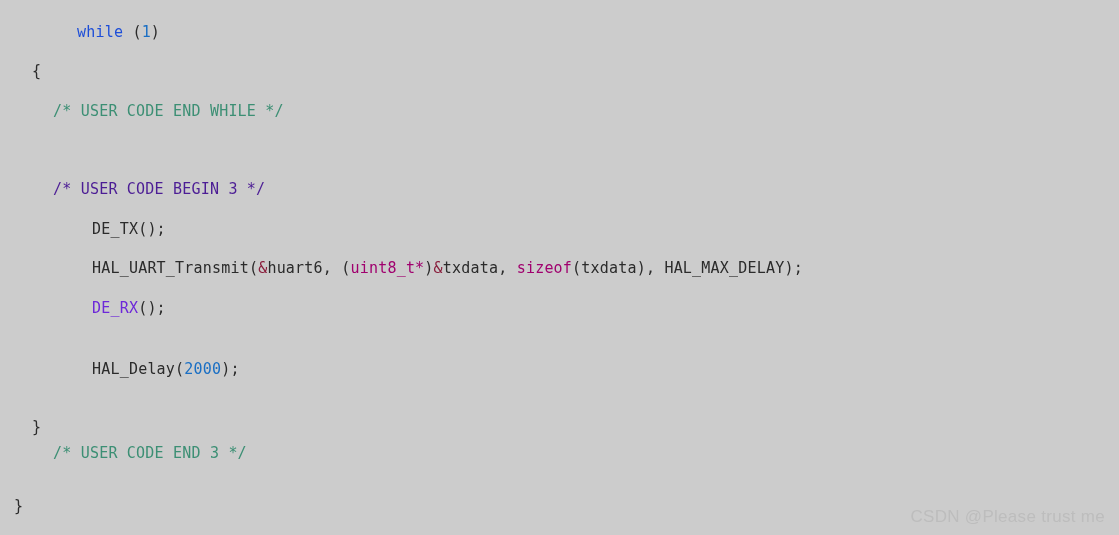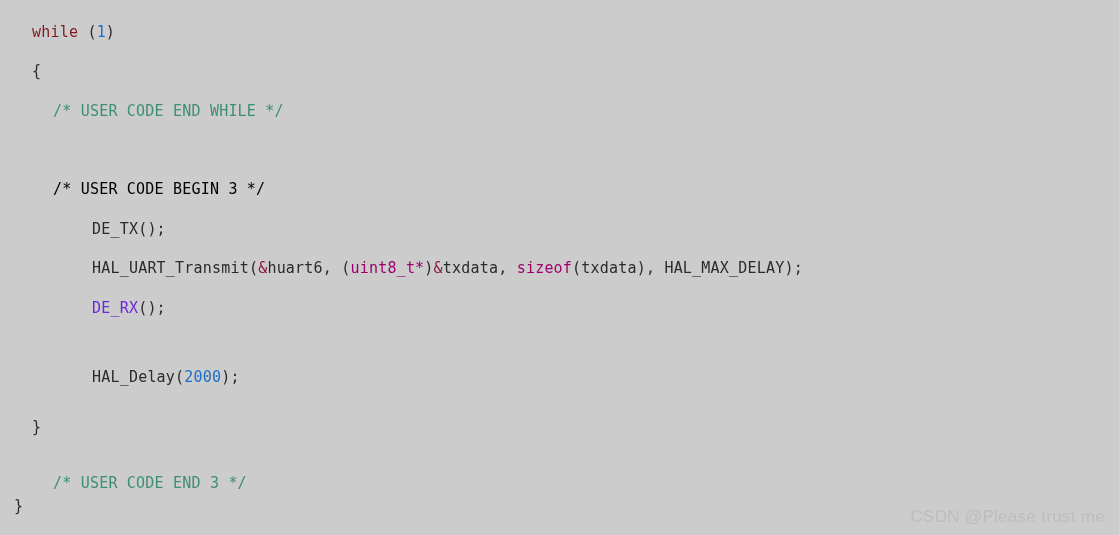--- a/index.html
+++ b/index.html
@@ -58,28 +58,28 @@
     letter-spacing: 0.3px;
     white-space: pre;
     user-select: none;
   }
 </style>
 </head>
 <body>
 
 <div id="code-view" style="background: rgb(204, 204, 204);">
   <div id="code-lines">
-      <div class="code-line ind-1" style="top: 23px;"><span class="tok-keyword" style="color: #7f1d1d;">while</span><span class="tok-plain" style="color: rgb(43, 43, 43);"> </span><span class="tok-punct">(</span><span class="tok-number" style="color: rgb(26, 111, 196);">1</span><span class="tok-punct">)</span></div>
+      <div class="code-line ind-1" style="top: 23px;"><span class="tok-keyword" style="color: #1d4ed8; margin-left: 45px;">while</span><span class="tok-plain" style="color: rgb(43, 43, 43);"> </span><span class="tok-punct">(</span><span class="tok-number" style="color: rgb(26, 111, 196);">1</span><span class="tok-punct">)</span></div>
       <div class="code-line ind-1" style="top: 62px;"><span class="tok-punct">{</span></div>
       <div class="code-line ind-2" style="top: 102px;"><span class="tok-comment" style="color: rgb(60, 143, 116); margin-top: 8px;">/* USER CODE END WHILE */</span></div>
       <div class="code-line ind-0" style="top: 141px;">&nbsp;</div>
-      <div class="code-line ind-2" style="top: 180px;"><span class="tok-comment" style="color: #000000; margin-top: 48px;">/* USER CODE BEGIN 3 */</span></div>
+      <div class="code-line ind-2" style="top: 180px;"><span class="tok-comment" style="color: #4c1d95; margin-top: 48px;">/* USER CODE BEGIN 3 */</span></div>
       <div class="code-line ind-3" style="top: 220px;"><span class="tok-plain" style="color: rgb(43, 43, 43);">DE_TX</span><span class="tok-punct">();</span></div>
       <div class="code-line ind-3" style="top: 259px;"><span class="tok-plain" style="color: rgb(43, 43, 43);">HAL_UART_Transmit</span><span class="tok-punct">(</span><span class="tok-operator" style="color: rgb(138, 31, 61);">&amp;</span><span class="tok-plain" style="color: rgb(43, 43, 43);">huart6</span><span class="tok-punct">, (</span><span class="tok-type" style="color: rgb(160, 0, 110);">uint8_t*</span><span class="tok-punct">)</span><span class="tok-operator" style="color: rgb(138, 31, 61);">&amp;</span><span class="tok-plain" style="color: rgb(43, 43, 43);">txdata</span><span class="tok-punct">, </span><span class="tok-keyword" style="color: rgb(160, 0, 110);">sizeof</span><span class="tok-punct">(</span><span class="tok-plain" style="color: rgb(43, 43, 43);">txdata</span><span class="tok-punct">), </span><span class="tok-plain" style="color: rgb(43, 43, 43);">HAL_MAX_DELAY</span><span class="tok-punct">);</span></div>
       <div class="code-line ind-3" style="top: 299px;"><span class="tok-plain" style="color: #6d28d9;">DE_RX</span><span class="tok-punct">();</span></div>
       <div class="code-line ind-0" style="top: 338px;">&nbsp;</div>
-      <div class="code-line ind-3" style="top: 368px;"><span class="tok-plain" style="color: rgb(43, 43, 43);">HAL_Delay</span><span class="tok-punct">(</span><span class="tok-number" style="color: rgb(26, 111, 196);">2000</span><span class="tok-punct">);</span></div>
+      <div class="code-line ind-3" style="top: 360px;"><span class="tok-plain" style="color: rgb(43, 43, 43);">HAL_Delay</span><span class="tok-punct">(</span><span class="tok-number" style="color: rgb(26, 111, 196);">2000</span><span class="tok-punct">);</span></div>
       <div class="code-line ind-1" style="top: 418px;"><span class="tok-punct">}</span></div>
-      <div class="code-line ind-2" style="top: 474px; text-align: center;"><span class="tok-comment" style="color: rgb(60, 143, 116);">/* USER CODE END 3 */</span></div>
+      <div class="code-line ind-2" style="top: 444px; text-align: center;"><span class="tok-comment" style="color: rgb(60, 143, 116);">/* USER CODE END 3 */</span></div>
       <div class="code-line ind-0" style="top: 497px;"><span class="tok-punct">}</span></div>
     </div>
   <div id="watermark" style="color: rgb(189, 189, 189);">CSDN @Please trust me</div>
 </div>
 
 </body></html>

